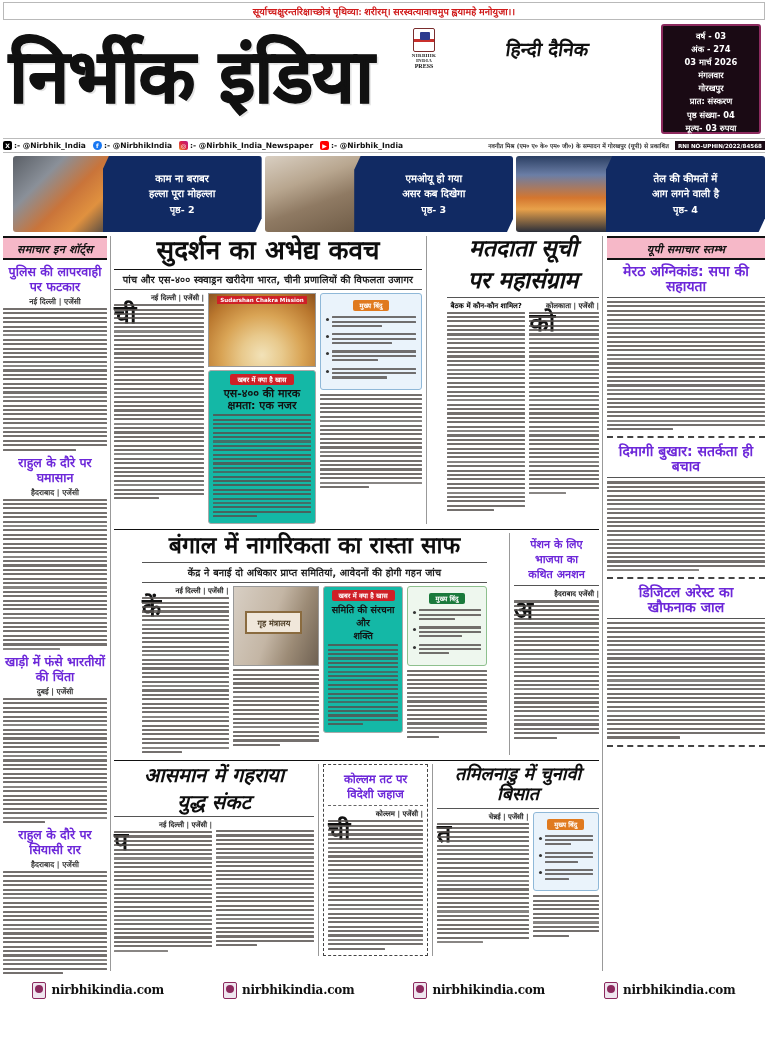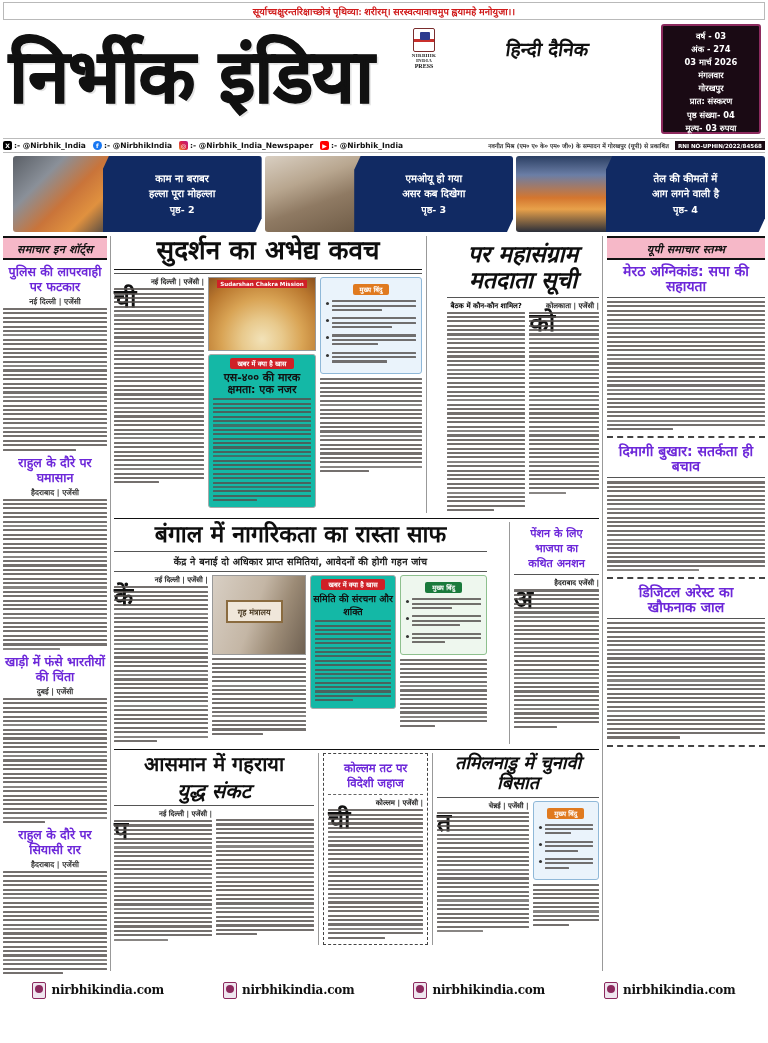--- a/index.html
+++ b/index.html
@@ -428,20 +428,21 @@
       </div>
     </div>
 
     <div class="col-mid">
 
       <div style="display:flex; gap:20px;justify-content:flex-end;">
 
         <div style="flex:1; border-right:1px solid #999; padding-right:4px;">
           <div class="mh xl">सुदर्शन का अभेद्य कवच</div>
           <hr class="hr-th">
+          <div class="sub-h">पांच और एस-४०० स्क्वाड्रन खरीदेगा भारत, चीनी प्रणालियों की विफलता उजागर</div>
           <hr class="hr-tn">
 
           <div style="display:flex; gap:4px; margin-top:2px;">
             <div style="width:30%;">
               <div class="dateline">नई दिल्ली | एजेंसी |</div>
               <span class="dropcap">ची</span>
               <div class="tx">
                 <i></i>
                   <i></i>
                   <i></i>
@@ -589,22 +590,22 @@
                   <i></i>
                   <i></i>
                   <i></i>
                   <i style="width:48%"></i>
               </div>
             </div>
           </div>
         </div>
 
         <div style="width:152px;">
+          <div class="mh lg" style="font-style:italic">मतदाता सूची</div>
           <div class="mh lg" style="font-style:italic;margin-top:6px">पर महासंग्राम</div>
-          <div class="mh lg" style="font-style:italic">मतदाता सूची</div>
           <hr class="hr-tn">
           <div style="display:flex; gap:4px;">
             <div style="width:53%;">
               <div style="font-size:7px;font-weight:bold;text-align:center;font-family:'DejaVu Sans',sans-serif;margin-bottom:2px;">बैठक में कौन-कौन शामिल?</div>
               <div class="tx">
                 <i></i>
                   <i></i>
                   <i></i>
                   <i></i>
                   <i></i>
@@ -698,21 +699,21 @@
                   <i></i>
                   <i style="width:52%"></i>
               </div>
             </div>
           </div>
         </div>
       </div>
 
       <hr class="hr-th" style="margin:5px 0 3px;">
 
-      <div style="display:flex; gap:22px;">
+      <div style="display:flex; gap:22px;margin-left:28px;">
         <div style="flex:1;">
           <div class="mh lg">बंगाल में नागरिकता का रास्ता साफ</div>
           <hr class="hr-tn">
           <div class="sub-h">केंद्र ने बनाई दो अधिकार प्राप्त समितियां, आवेदनों की होगी गहन जांच</div>
           <hr class="hr-tn">
 
           <div style="display:flex; gap:4px; margin-top:2px;">
             <div style="width:26%;">
               <div class="dateline">नई दिल्ली | एजेंसी |</div>
               <span class="dropcap">कें</span>
@@ -902,21 +903,21 @@
               <i style="width:50%"></i>
           </div>
         </div>
       </div>
 
       <hr class="hr-th" style="margin:5px 0 3px;">
 
       <div style="display:flex; gap:4px;">
 
         <div style="width:43%; border-right:1px solid #999; padding-right:4px;">
-          <div class="mh md" style="">आसमान में गहराया</div>
+          <div class="mh md" style="font-style:italic">आसमान में गहराया</div>
           <div class="mh md" style="font-style:italic;margin-top:4px">युद्ध संकट</div>
           <hr class="hr-tn">
           <div style="display:flex;gap:4px;">
             <div style="width:50%">
               <div class="dateline">नई दिल्ली | एजेंसी |</div>
               <span class="dropcap">प</span>
               <div class="tx">
                 <i></i>
                   <i></i>
                   <i></i>

